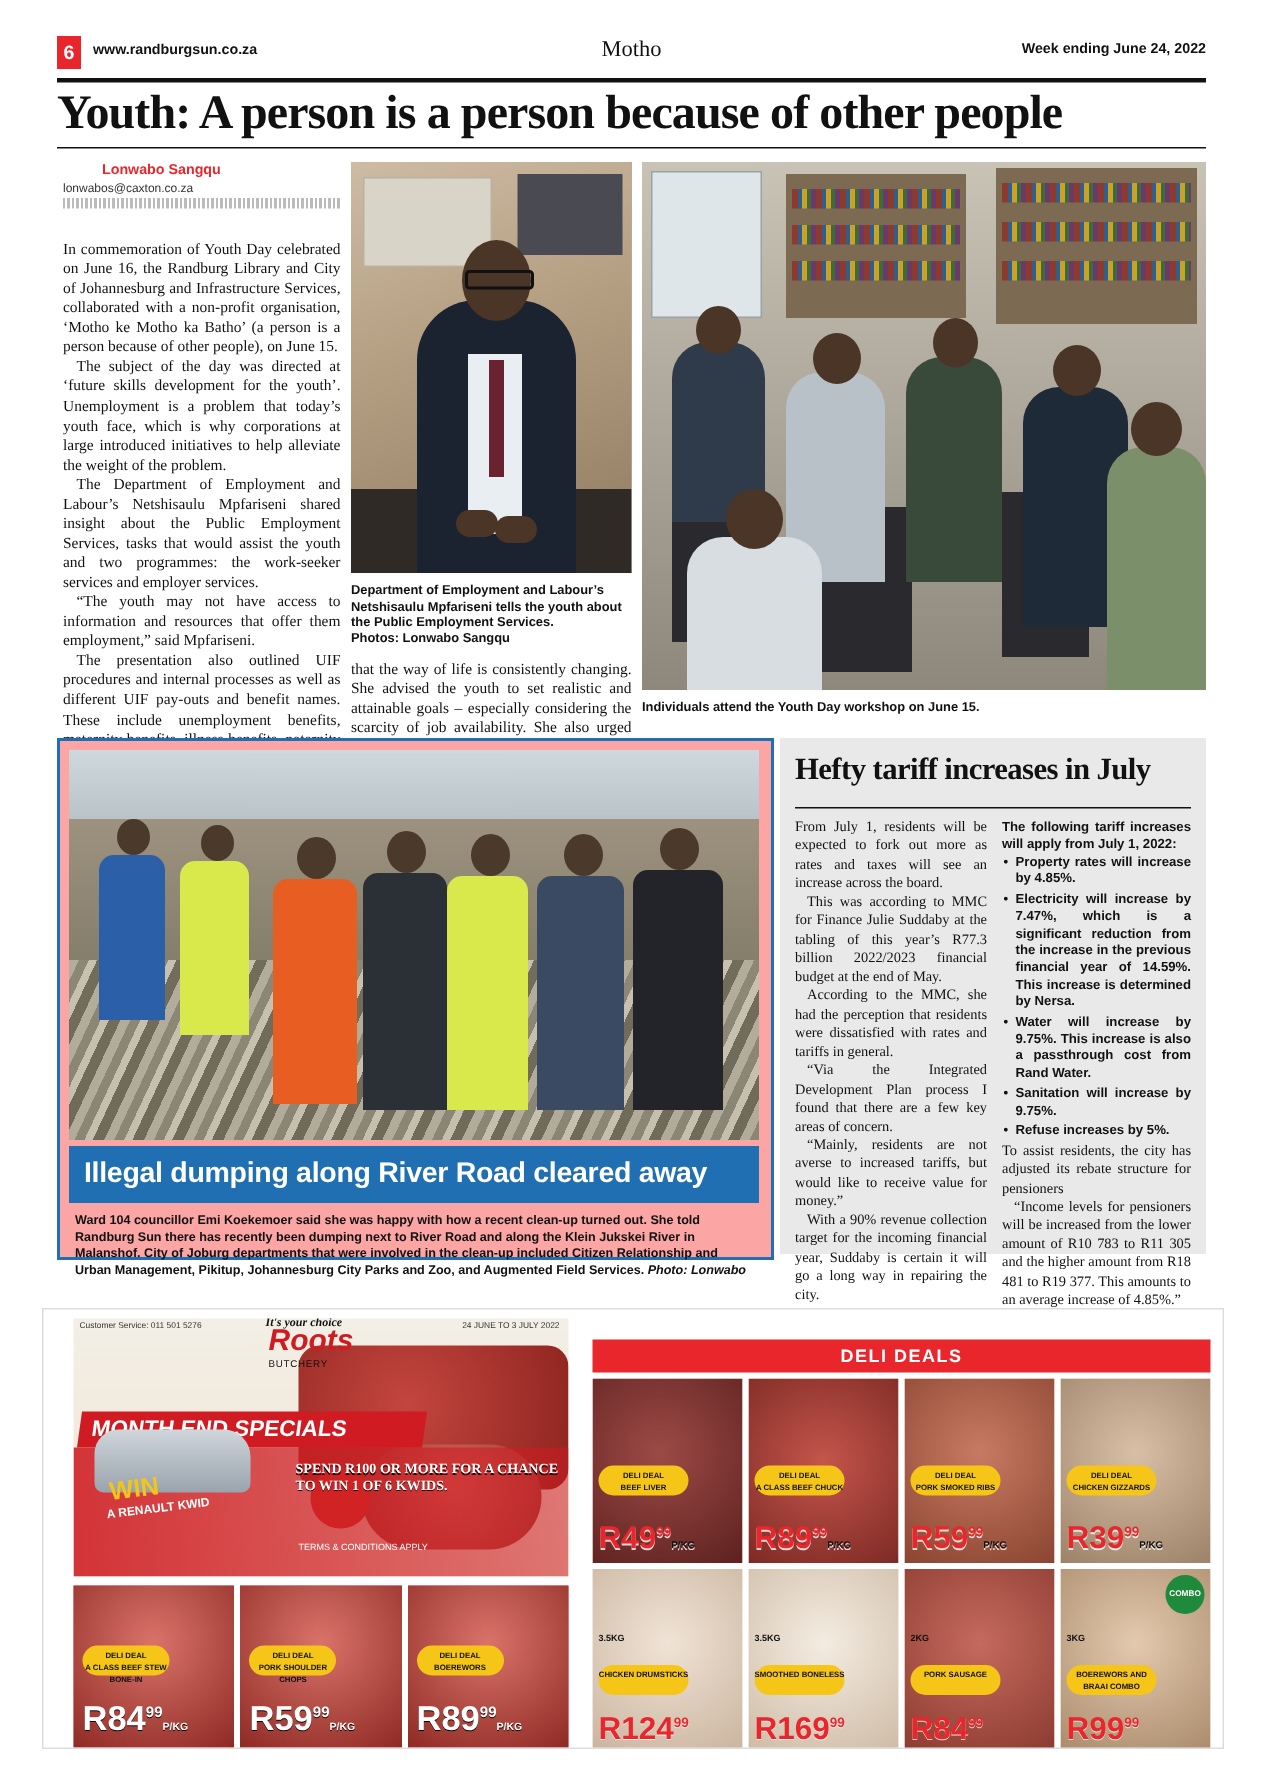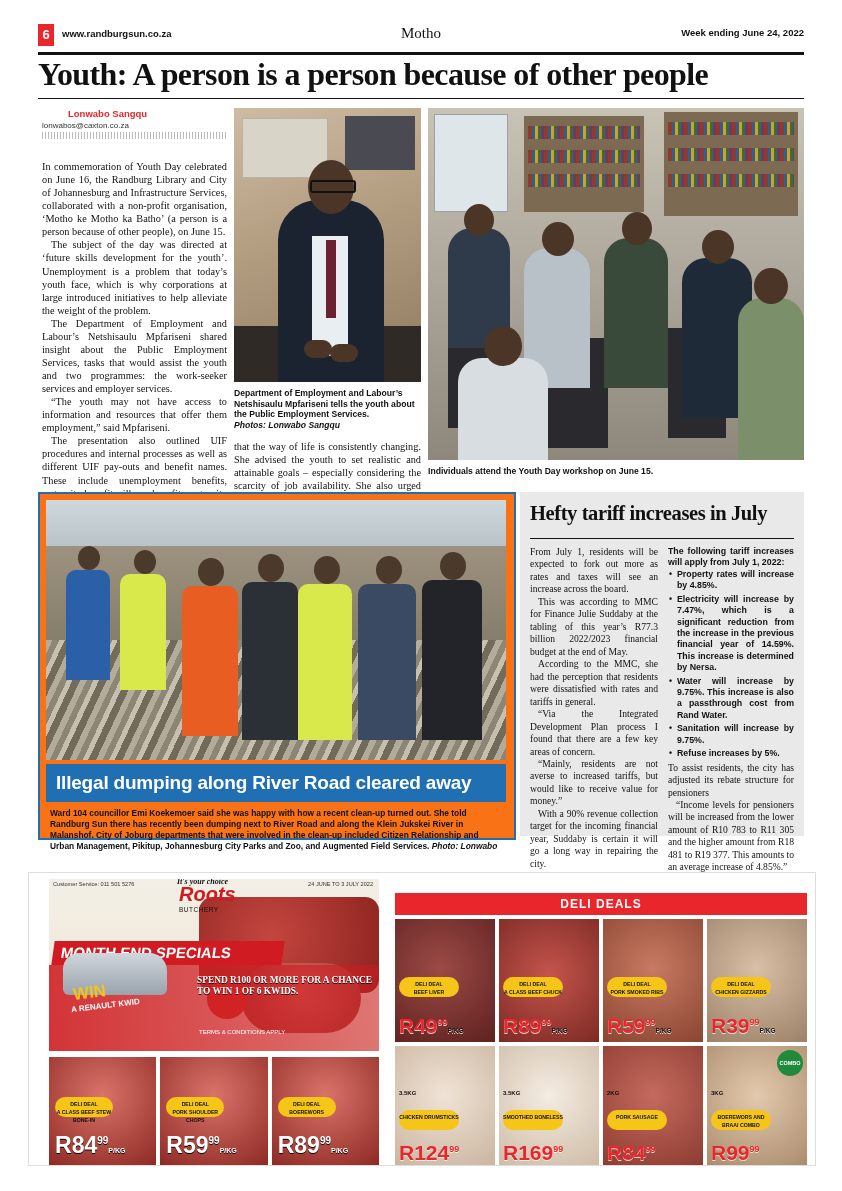--- a/index.html
+++ b/index.html
@@ -45,40 +45,40 @@
   .photo1 .suit{position:absolute;left:44px;top:92px;width:106px;height:190px;background:#1b2230;border-radius:40px 40px 0 0;}
   .photo1 .shirt{position:absolute;left:78px;top:128px;width:36px;height:120px;background:#e9eef3;}
   .photo1 .tie{position:absolute;left:92px;top:132px;width:10px;height:78px;background:#6b2230;}
   .photo1 .head{position:absolute;left:74px;top:52px;width:46px;height:54px;border-radius:50%;background:#4a3527;}
   .photo1 .glasses{position:absolute;left:76px;top:72px;width:42px;height:9px;border:2px solid #111;border-radius:3px;}
   .photo1 .handL{position:absolute;left:70px;top:232px;width:28px;height:18px;border-radius:9px;background:#4a3527;}
   .photo1 .handR{position:absolute;left:96px;top:236px;width:28px;height:18px;border-radius:9px;background:#4a3527;}
 
   .cap1{position:absolute;left:234px;top:388px;width:187px;
     font-family:"Liberation Sans",sans-serif;font-weight:bold;font-size:8.6px;line-height:1.25;}
-  .cap1 .credit{font-style:italic;display:block;}
+  .cap1 .credit{display:block;}
 
   .col2{position:absolute;left:234px;top:440px;width:187px;font-size:10.3px;line-height:1.27;text-align:justify;}
   .col2 p{margin:0;text-indent:0;}
 
   
   .photo2{position:absolute;left:428px;top:108px;width:376px;height:352px;overflow:hidden;background:#b9b2a6;}
   .photo2 .bg{position:absolute;inset:0;background:linear-gradient(180deg,#c9c3b6 0%,#a9a296 55%,#8e887c 100%);}
   .photo2 .shelf{position:absolute;background:#7c6a52;}
   .photo2 .books{position:absolute;height:13px;
     background:repeating-linear-gradient(to right,#8c3b2e 0 4px,#2f5f8c 4px 7px,#c9a227 7px 10px,#3e6b3a 10px 13px,#6b3a6b 13px 16px);}
   .photo2 .win{position:absolute;background:#dfe6ea;border:1px solid #9aa2a6;}
   .photo2 .person{position:absolute;border-radius:24px 24px 0 0;}
   .photo2 .headp{position:absolute;border-radius:50%;background:#4a3527;}
   .photo2 .chair{position:absolute;background:#2a2a2e;}
   .cap2{position:absolute;left:428px;top:466px;width:376px;
     font-family:"Liberation Sans",sans-serif;font-weight:bold;font-size:8.6px;}
 
   
-  .dumpbox{position:absolute;left:38px;top:492px;width:474px;height:344px;border:2.5px solid #1f6fb2;background:#f97316;}
+  .dumpbox{position:absolute;left:38px;top:492px;width:474px;height:344px;border:2.5px solid #1f6fb2;background:#fca5a5;}
   .dumpphoto{position:absolute;left:6px;top:6px;width:460px;height:260px;overflow:hidden;background:#8b8b7a;}
   .dumpphoto .sky{position:absolute;left:0;top:0;right:0;height:46px;background:linear-gradient(180deg,#cfd8dd,#b9c3c8);}
   .dumpphoto .ground{position:absolute;left:0;top:46px;right:0;bottom:0;background:linear-gradient(180deg,#9d927f 0%,#87806c 40%,#6f6a58 100%);}
   .dumpphoto .rubble{position:absolute;left:0;right:0;bottom:0;height:120px;
     background:repeating-linear-gradient(115deg,#b9b2a0 0 6px,#8d8877 6px 12px,#cfc8b6 12px 17px,#706a5b 17px 24px);opacity:.9;}
   .dumpphoto .vest{position:absolute;border-radius:10px 10px 0 0;}
   .dumpphoto .hd{position:absolute;border-radius:50%;background:#4b3a2c;}
   .dumpbanner{position:absolute;left:6px;top:270px;width:460px;height:38px;background:#1f6fb2;color:#fff;
     font-family:"Liberation Sans",sans-serif;font-weight:bold;font-size:19px;line-height:38px;padding-left:10px;box-sizing:border-box;letter-spacing:-0.2px;}
   .dumpcap{position:absolute;left:10px;top:314px;width:452px;

